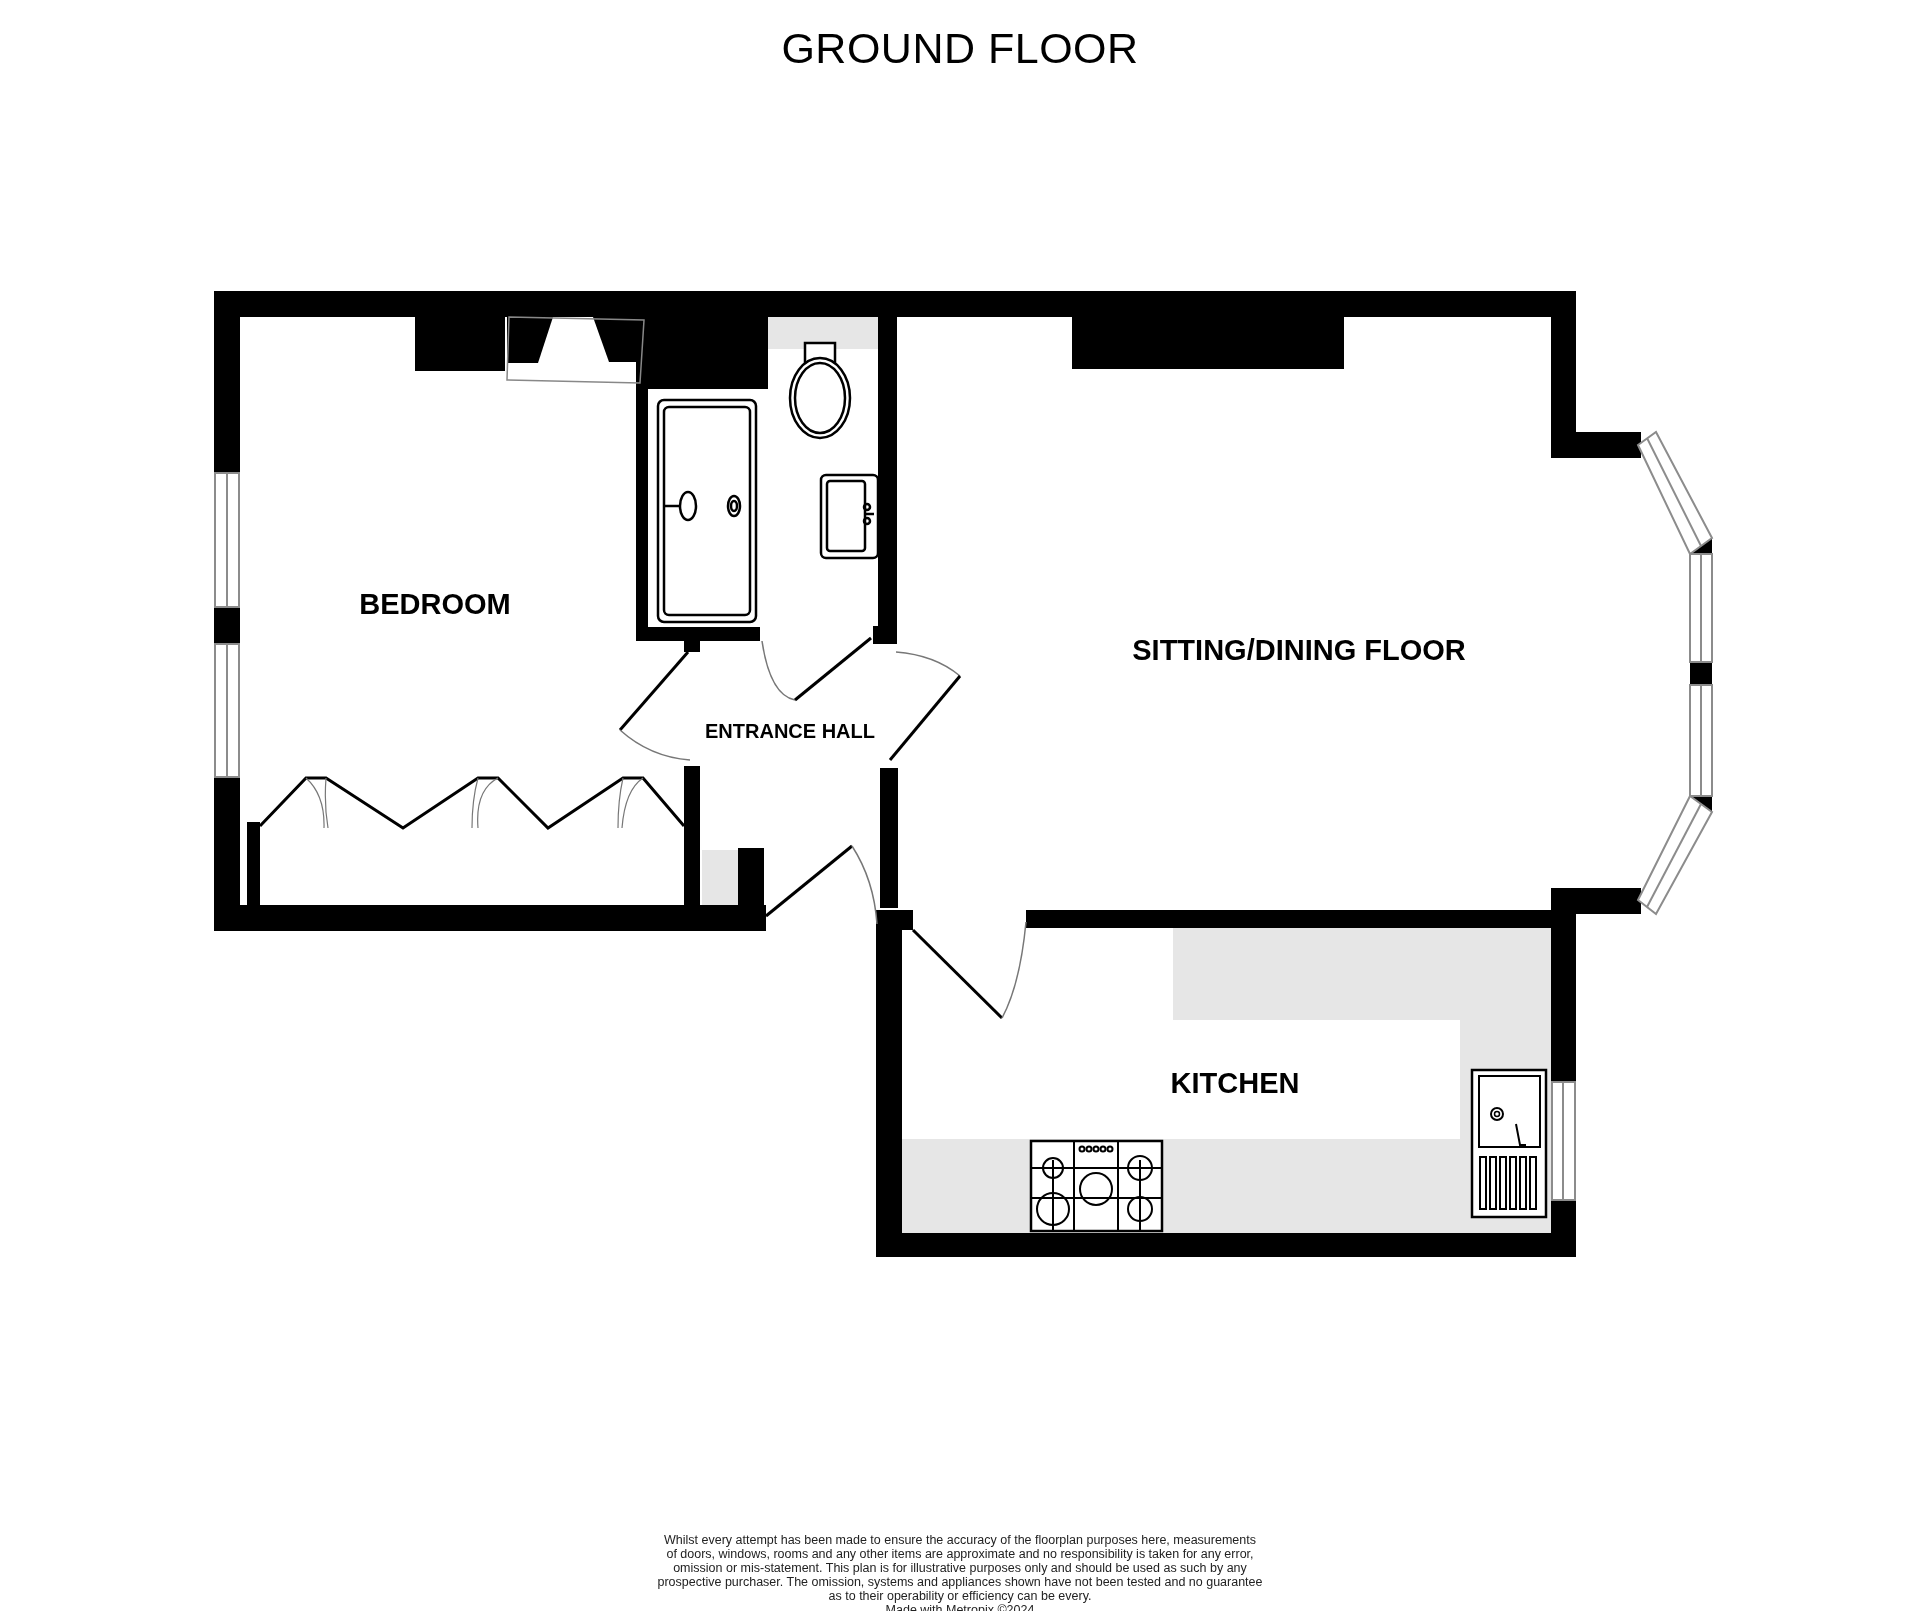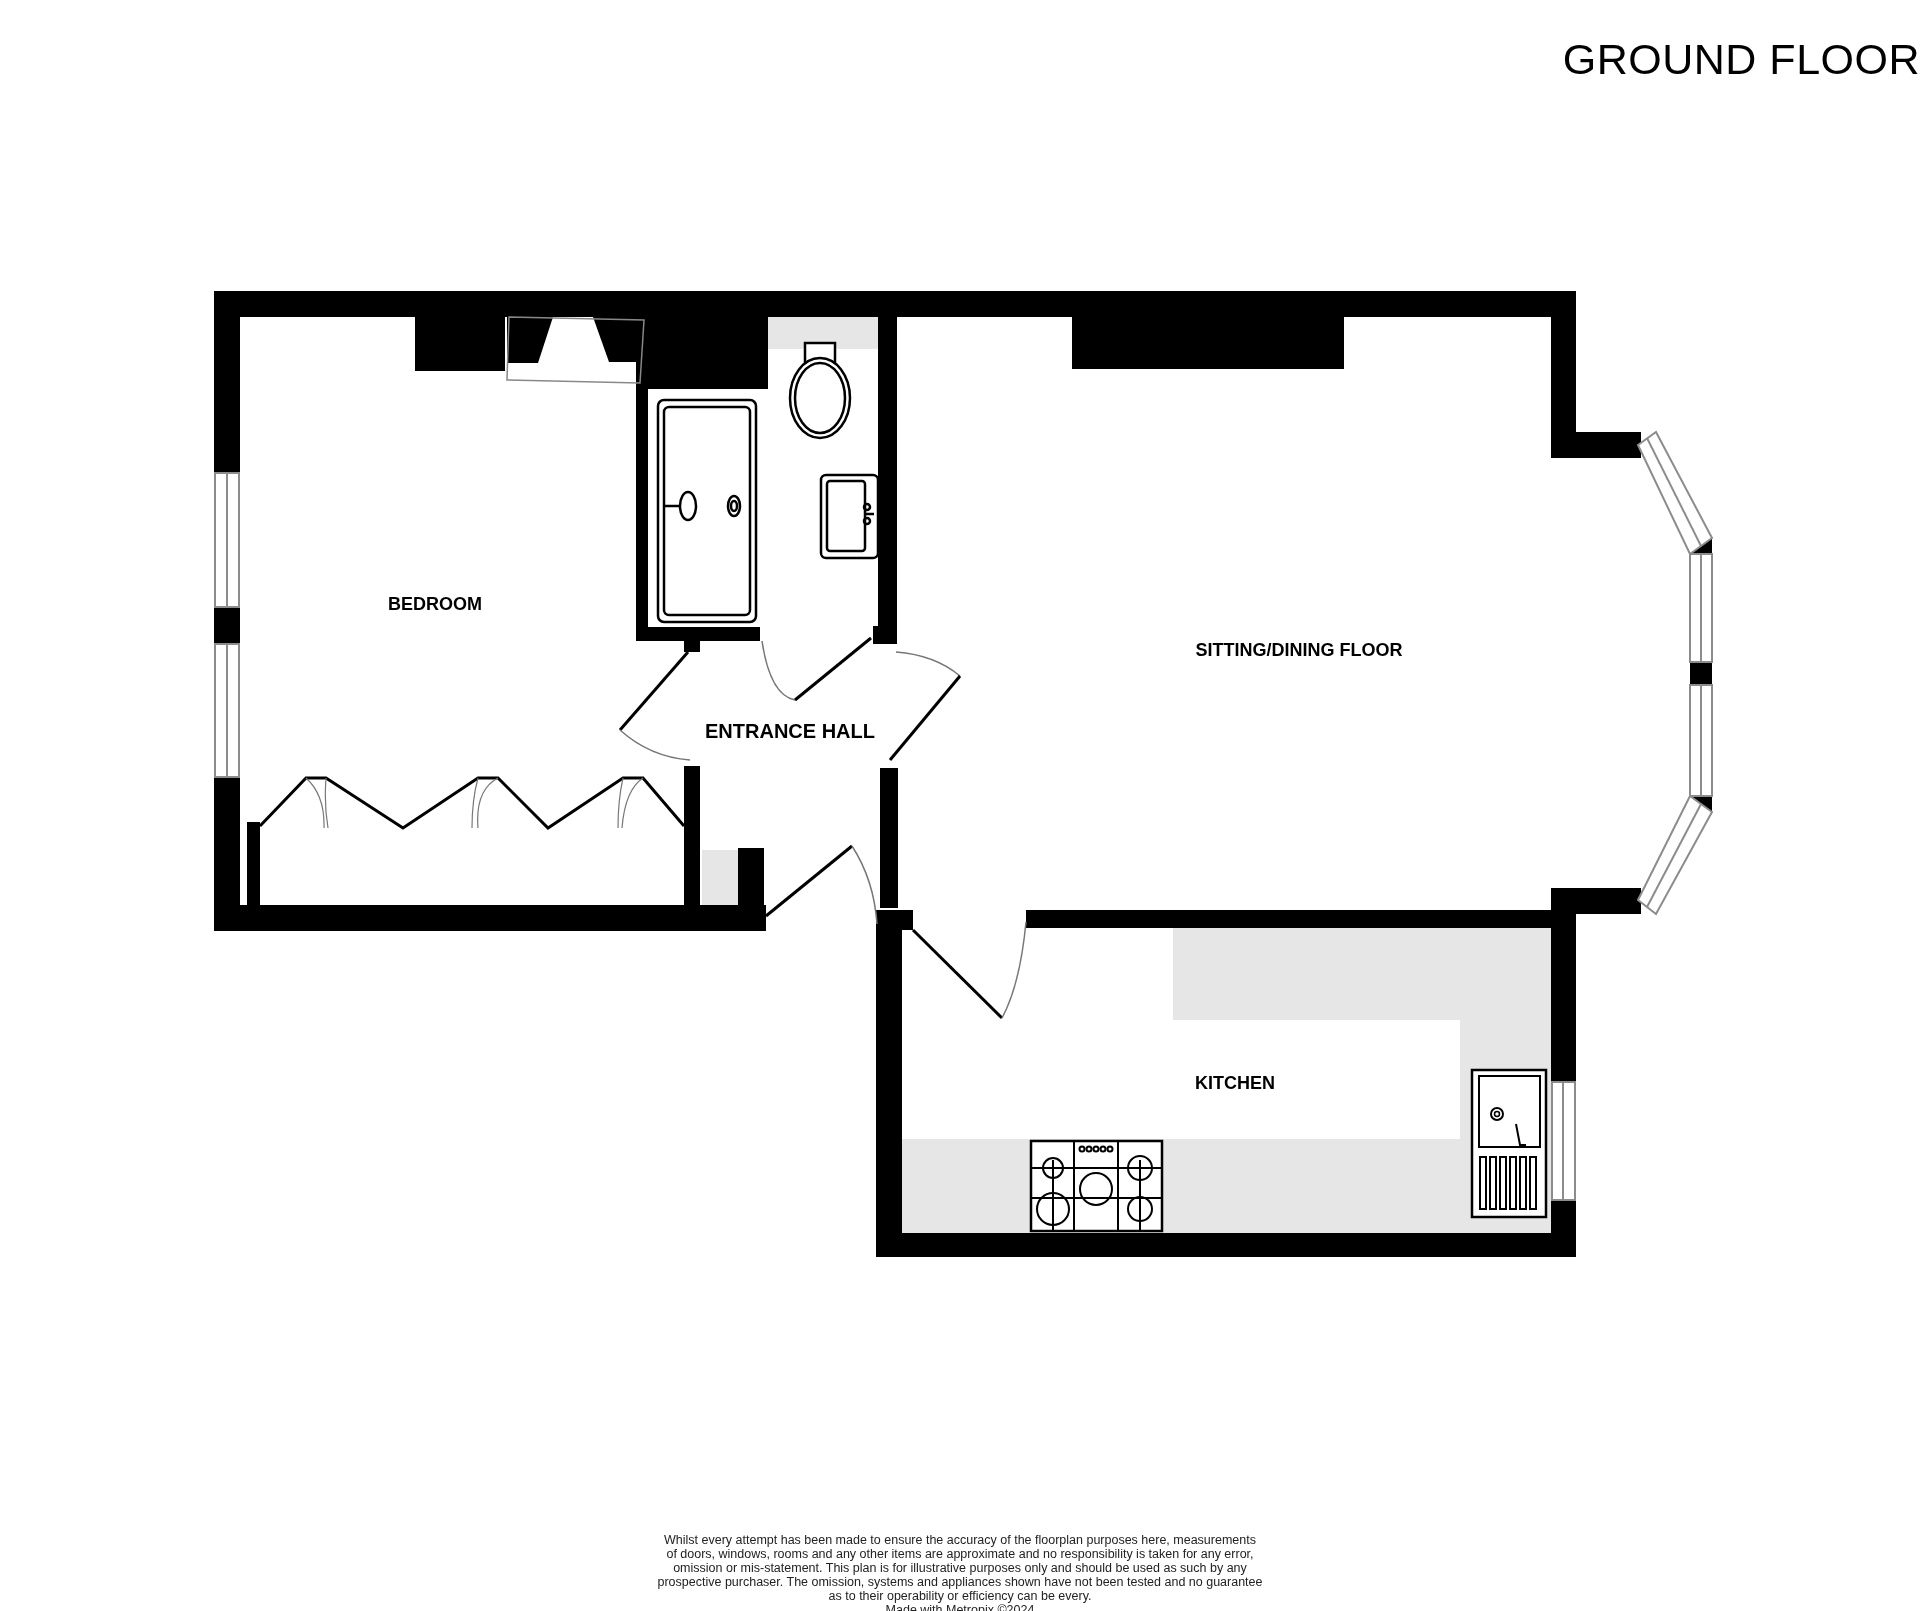--- a/index.html
+++ b/index.html
@@ -1,21 +1,21 @@
 <!DOCTYPE html>
 <html><head>
 <meta charset="utf-8">
 <style>
   html, body { margin: 0; padding: 0; background: #ffffff; }
   body { width: 1920px; height: 1611px; position: relative; overflow: hidden;
          font-family: "Liberation Sans", sans-serif; }
-  .title { position: absolute; left: 0; width: 1920px; top: 35px; text-align: right;
+  .title { position: absolute; left: 0; width: 1920px; top: 24px; text-align: center;
            font-size: 43px; color: #000; letter-spacing: 0.5px; }
   svg.plan { position: absolute; left: 0; top: 0; }
-  .room-label { position: absolute; font-weight: bold; font-size: 18px; color: #000;
+  .room-label { position: absolute; font-weight: bold; font-size: 29px; color: #000;
                 transform: translate(-50%, -50%); white-space: nowrap; }
   .room-label.small { font-size: 20px; }
   .footer { position: absolute; left: 560px; width: 800px; top: 1533px; text-align: center;
             font-size: 12.5px; line-height: 14px; color: #222; }
 </style>
 </head>
 <body>
 
 <div class="title">GROUND FLOOR</div>
 

